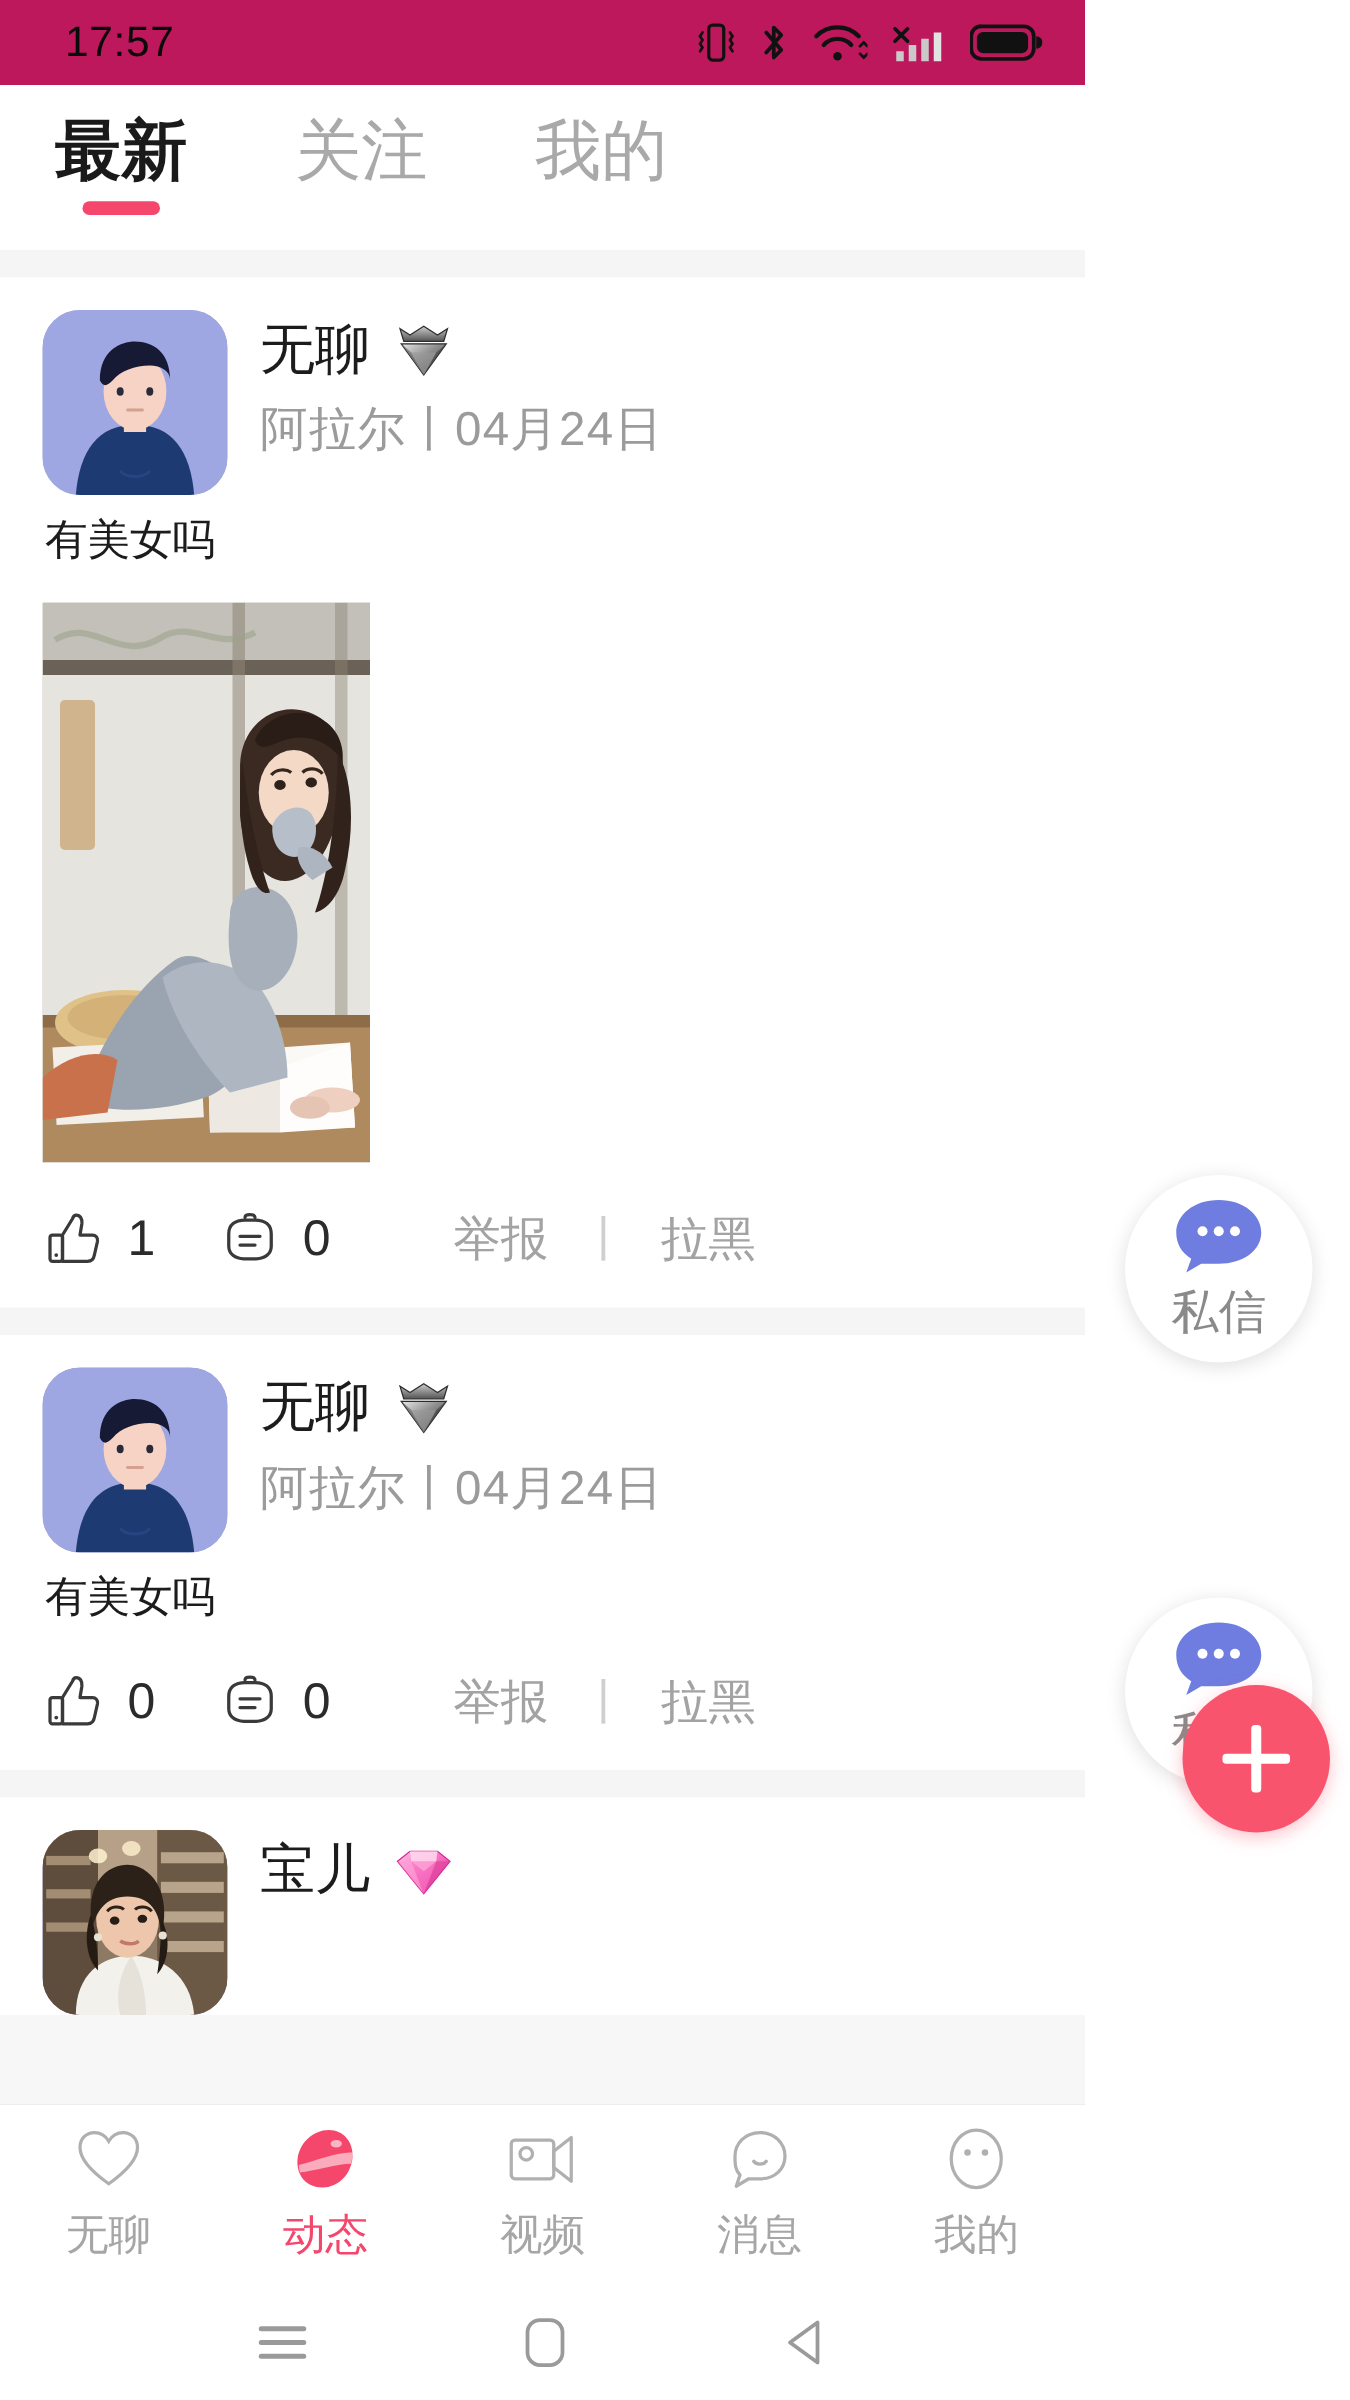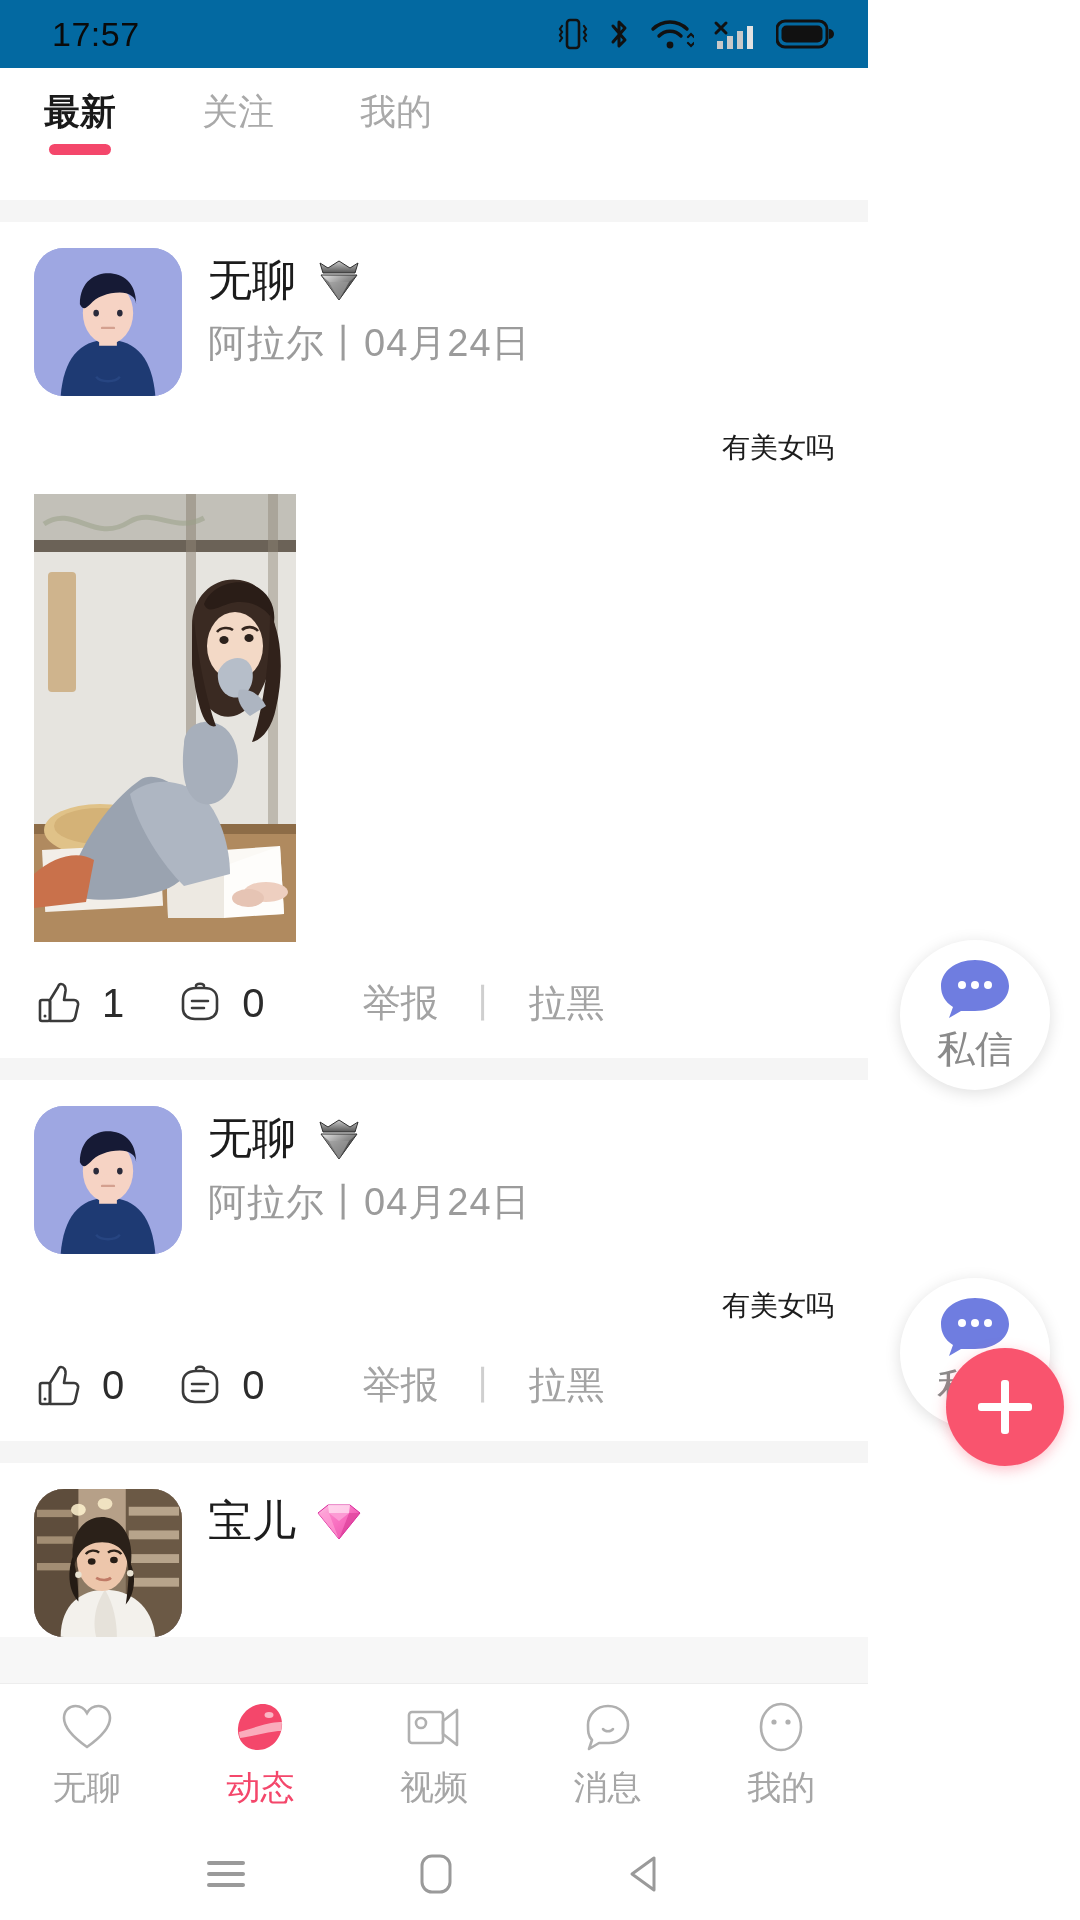--- a/index.html
+++ b/index.html
@@ -2,38 +2,38 @@
 <html><head>
 <meta charset="utf-8">
 <style>
   * { margin:0; padding:0; box-sizing:border-box; }
   html, body {
     width:1080px; height:1920px;
     background:#ffffff;
     font-family:"Liberation Sans", "DejaVu Sans", sans-serif;
     overflow:hidden;
   }
-  .screen { position:relative; width:868px; height:1920px; background:#0369a1; }
+  .screen { position:relative; width:868px; height:1920px; background:#be185d; }
 
   
   .statusbar {
     height:68px; display:flex; align-items:center;
     padding:0 34px 0 52px; justify-content:space-between;
   }
   .sb-time { font-size:34px; color:#0a0a0a; letter-spacing:.5px; font-weight:400; }
   .sb-icons { display:flex; align-items:center; gap:18px; }
   .sb-icons svg { display:block; }
 
   
   .tabs {
     height:132px; display:flex; align-items:flex-start;
     padding:26px 0 0 44px; gap:86px; background:#fff;
   }
   .tab { position:relative; display:flex; flex-direction:column; align-items:center; }
-  .tab-label { font-size:36px; color:#a9a9a9; line-height:1; padding-bottom:14px; }
+  .tab-label { font-size:53px; color:#a9a9a9; line-height:1; padding-bottom:14px; }
   .tab.active .tab-label { color:#1a1a1a; font-weight:bold; }
   .tab-underline { width:62px; height:11px; border-radius:6px; background:transparent; }
   .tab.active .tab-underline { background:#f4476b; }
 
   
   .feed { position:absolute; top:200px; left:0; right:0; bottom:137px; overflow:hidden; background:#f7f7f7; }
   .gap { height:22px; background:#f5f5f5; }
   .card { background:#fff; padding:26px 34px 0 34px; position:relative; }
 
   .card-head { display:flex; align-items:flex-start; gap:26px; }
@@ -42,21 +42,21 @@
     flex:0 0 148px; position:relative; background:#9fa8e0;
   }
   .avatar svg, .avatar .photo { display:block; width:100%; height:100%; }
 
   .head-text { padding-top:8px; }
   .name-row { display:flex; align-items:center; gap:16px; }
   .uname { font-size:44px; color:#1c1c1c; line-height:1.1; }
   .badge { width:54px; height:44px; display:block; }
   .meta { font-size:38px; color:#9b9b9b; margin-top:14px; letter-spacing:1px; }
 
-  .post-text { font-size:28px; color:#1c1c1c; margin:34px 0 0 2px; line-height:1.3;text-align:right; }
+  .post-text { font-size:34px; color:#1c1c1c; margin:14px 0 0 2px; line-height:1.3; }
 
   .post-photo {
     width:262px; height:448px; margin-top:28px; overflow:hidden;
     background:#d9d5d0; position:relative;
   }
   .post-photo svg { display:block; width:100%; height:100%; }
 
   .actions { display:flex; align-items:center; height:110px; margin-top:6px; }
   .act { display:flex; align-items:center; gap:16px; margin-right:50px; }
   .act .num { font-size:40px; color:#2b2b2b; }

